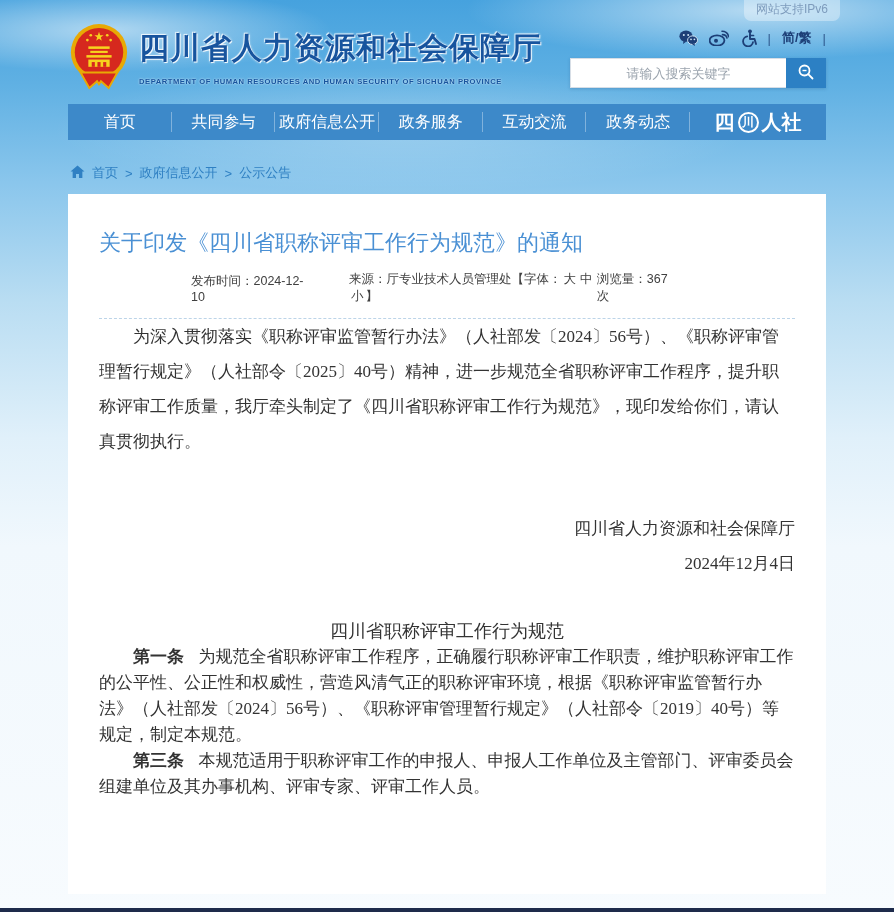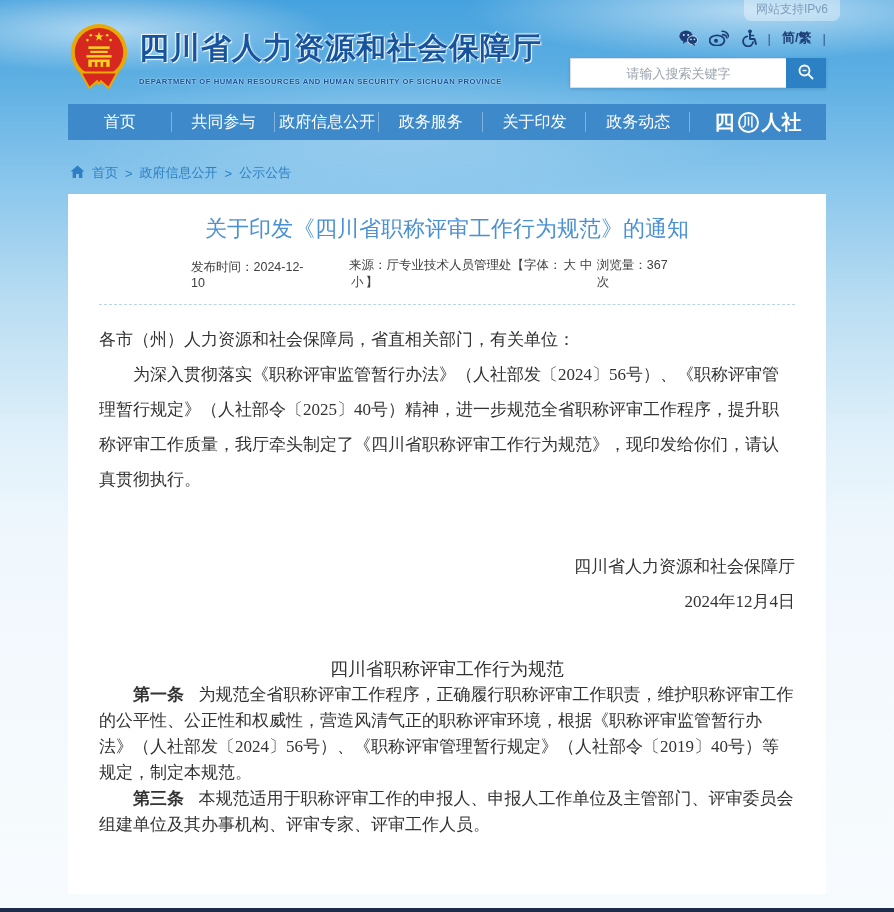--- a/index.html
+++ b/index.html
@@ -60,21 +60,21 @@
                     font-size:12px; line-height:17px; text-align:center; font-weight:bold; }
 
   
   .breadcrumb { margin-top:24px; display:flex; align-items:center; gap:7px;
                 font-size:13px; color:#2f80c3; padding-left:2px; height:18px; }
   .breadcrumb a { color:#2f80c3; text-decoration:none; cursor:pointer; }
   .breadcrumb .bsep { color:#2f80c3; }
 
   
   .panel { margin-top:12px; background:#fff; padding:0 31px 30px; min-height:700px; }
-  .art-title { padding-top:20px; text-align:center; font-size:22px; color:#4a90d4; line-height:30px; }
+  .art-title { padding-top:34px; text-align:left; font-size:22px; color:#4a90d4; line-height:30px; }
   .meta { margin-top:13px; display:flex; align-items:center; font-size:12.5px; color:#404040; }
   .meta .g1 { margin-left:92px; }
   .meta .g2 { margin-left:44px; }
   .meta .g3 { margin-left:auto; margin-right:123px; }
   .meta .fbtn { cursor:pointer; margin:0 2px; }
   .divider { border-bottom:1px dashed #bcd4e8; margin-top:13px; }
 
   .article { font-family:"Liberation Serif","DejaVu Serif",serif; font-size:17px; color:#333; }
   .salutation { margin-top:17px; line-height:35px; }
   .opening { text-indent:2em; line-height:35px; }
@@ -167,21 +167,21 @@
         </button>
       </div>
     </div>
   </div>
 
   <div class="nav">
     <div class="nav-item">首页</div>
     <div class="nav-item">共同参与</div>
     <div class="nav-item">政府信息公开</div>
     <div class="nav-item">政务服务</div>
-    <div class="nav-item">关于印发</div>
+    <div class="nav-item">互动交流</div>
     <div class="nav-item">政务动态</div>
     <div class="nav-logo">
       <span>四</span>
       <span class="circ">川</span>
       <span>人社</span>
     </div>
   </div>
 
   <div class="breadcrumb">
     <span>
@@ -207,21 +207,20 @@
         <span>来源：</span><span>厅专业技术人员管理处</span><span>【字体：</span><span class="fbtn">大</span><span class="fbtn">中</span><span class="fbtn">小</span><span>】</span>
       </span>
       <span class="g3">
         <span>浏览量：</span><span>367次</span>
       </span>
     </div>
 
     <div class="divider"></div>
 
     <div class="article">
-      <p class="salutation">各市（州）人力资源和社会保障局，省直相关部门，有关单位：</p>
       <p class="opening">为深入贯彻落实《职称评审监管暂行办法》（人社部发〔2024〕56号）、《职称评审管理暂行规定》（人社部令〔2025〕40号）精神，进一步规范全省职称评审工作程序，提升职称评审工作质量，我厅牵头制定了《四川省职称评审工作行为规范》，现印发给你们，请认真贯彻执行。</p>
       <p class="sig">四川省人力资源和社会保障厅</p>
       <p class="sig-date">2024年12月4日</p>
       <p class="sub-title">四川省职称评审工作行为规范</p>
 
       <p class="clause"><b>第一条</b><span>为规范全省职称评审工作程序，正确履行职称评审工作职责，维护职称评审工作的公平性、公正性和权威性，营造风清气正的职称评审环境，根据《职称评审监管暂行办法》（人社部发〔2024〕56号）、《职称评审管理暂行规定》（人社部令〔2019〕40号）等规定，制定本规范。</span></p>
       <p class="clause"><b>第三条</b><span>本规范适用于职称评审工作的申报人、申报人工作单位及主管部门、评审委员会组建单位及其办事机构、评审专家、评审工作人员。</span></p>
 
     </div>
   </div>

